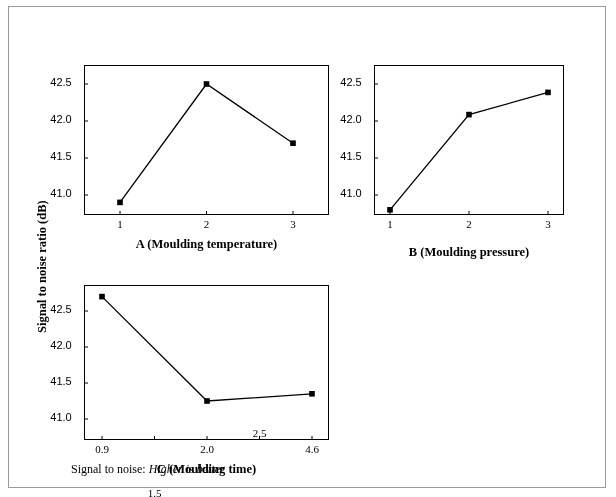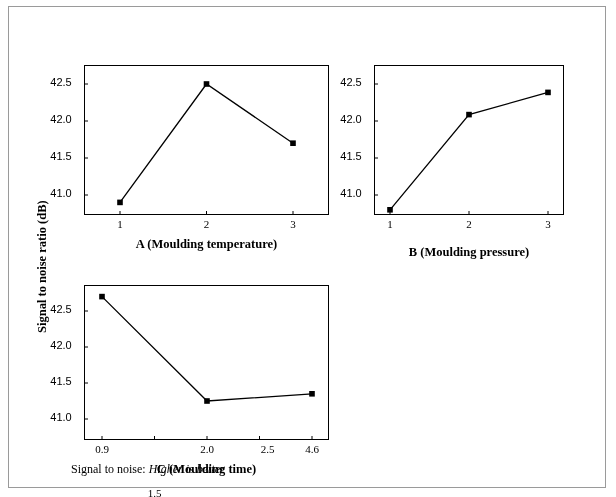--- a/index.html
+++ b/index.html
@@ -188,21 +188,21 @@
     </svg>
 
     <div class="ytick-label" style="left:-40px; top:18px; width:34px;">42.5</div>
     <div class="ytick-label" style="left:-40px; top:54px; width:34px;">42.0</div>
     <div class="ytick-label" style="left:-40px; top:90px; width:34px;">41.5</div>
     <div class="ytick-label" style="left:-40px; top:126px; width:34px;">41.0</div>
 
     <div class="xtick-label" style="left:3px; top:158px; width:30px;">0.9</div>
     <div class="xtick-label" style="left:55.5px; top:158px; width:30px;margin-top:44px;">1.5</div>
     <div class="xtick-label" style="left:108px; top:158px; width:30px;">2.0</div>
-    <div class="xtick-label" style="left:160.5px; top:158px; width:30px;text-align:right;">2.5</div>
+    <div class="xtick-label" style="left:160.5px; top:142px; width:30px;">2.5</div>
     <div class="xtick-label" style="left:213px; top:158px; width:30px;">4.6</div>
 
     <div class="x-axis-title" style="left:0; top:177px; width:245px;">C (Moulding time)</div>
   </div>
 
   <div id="footnote">
     <span>Signal to noise:</span>
     <span class="emph">Higher is better</span>
   </div>
 

